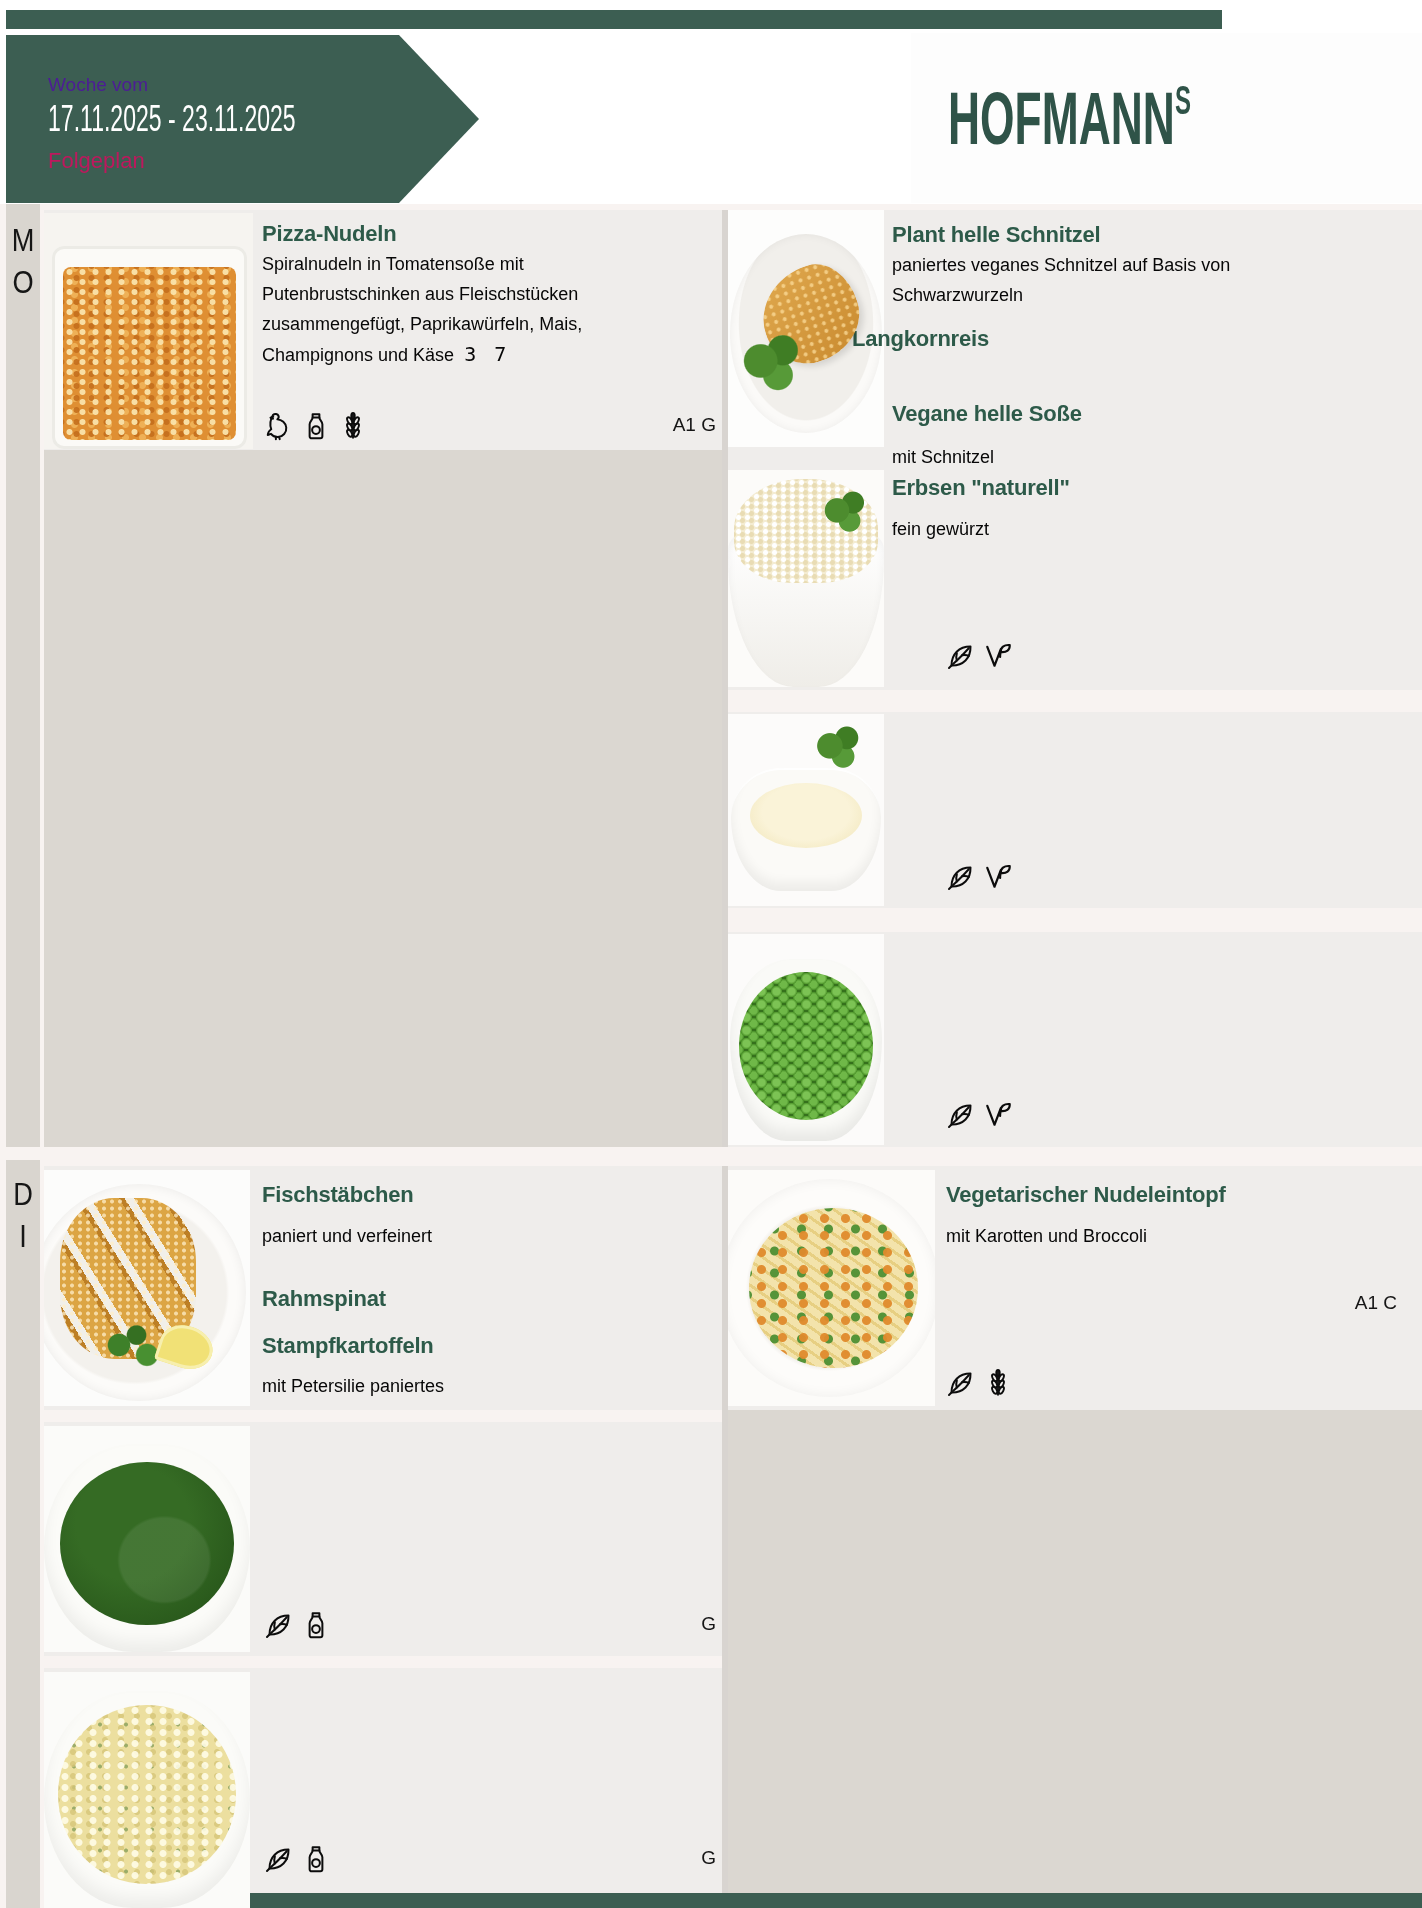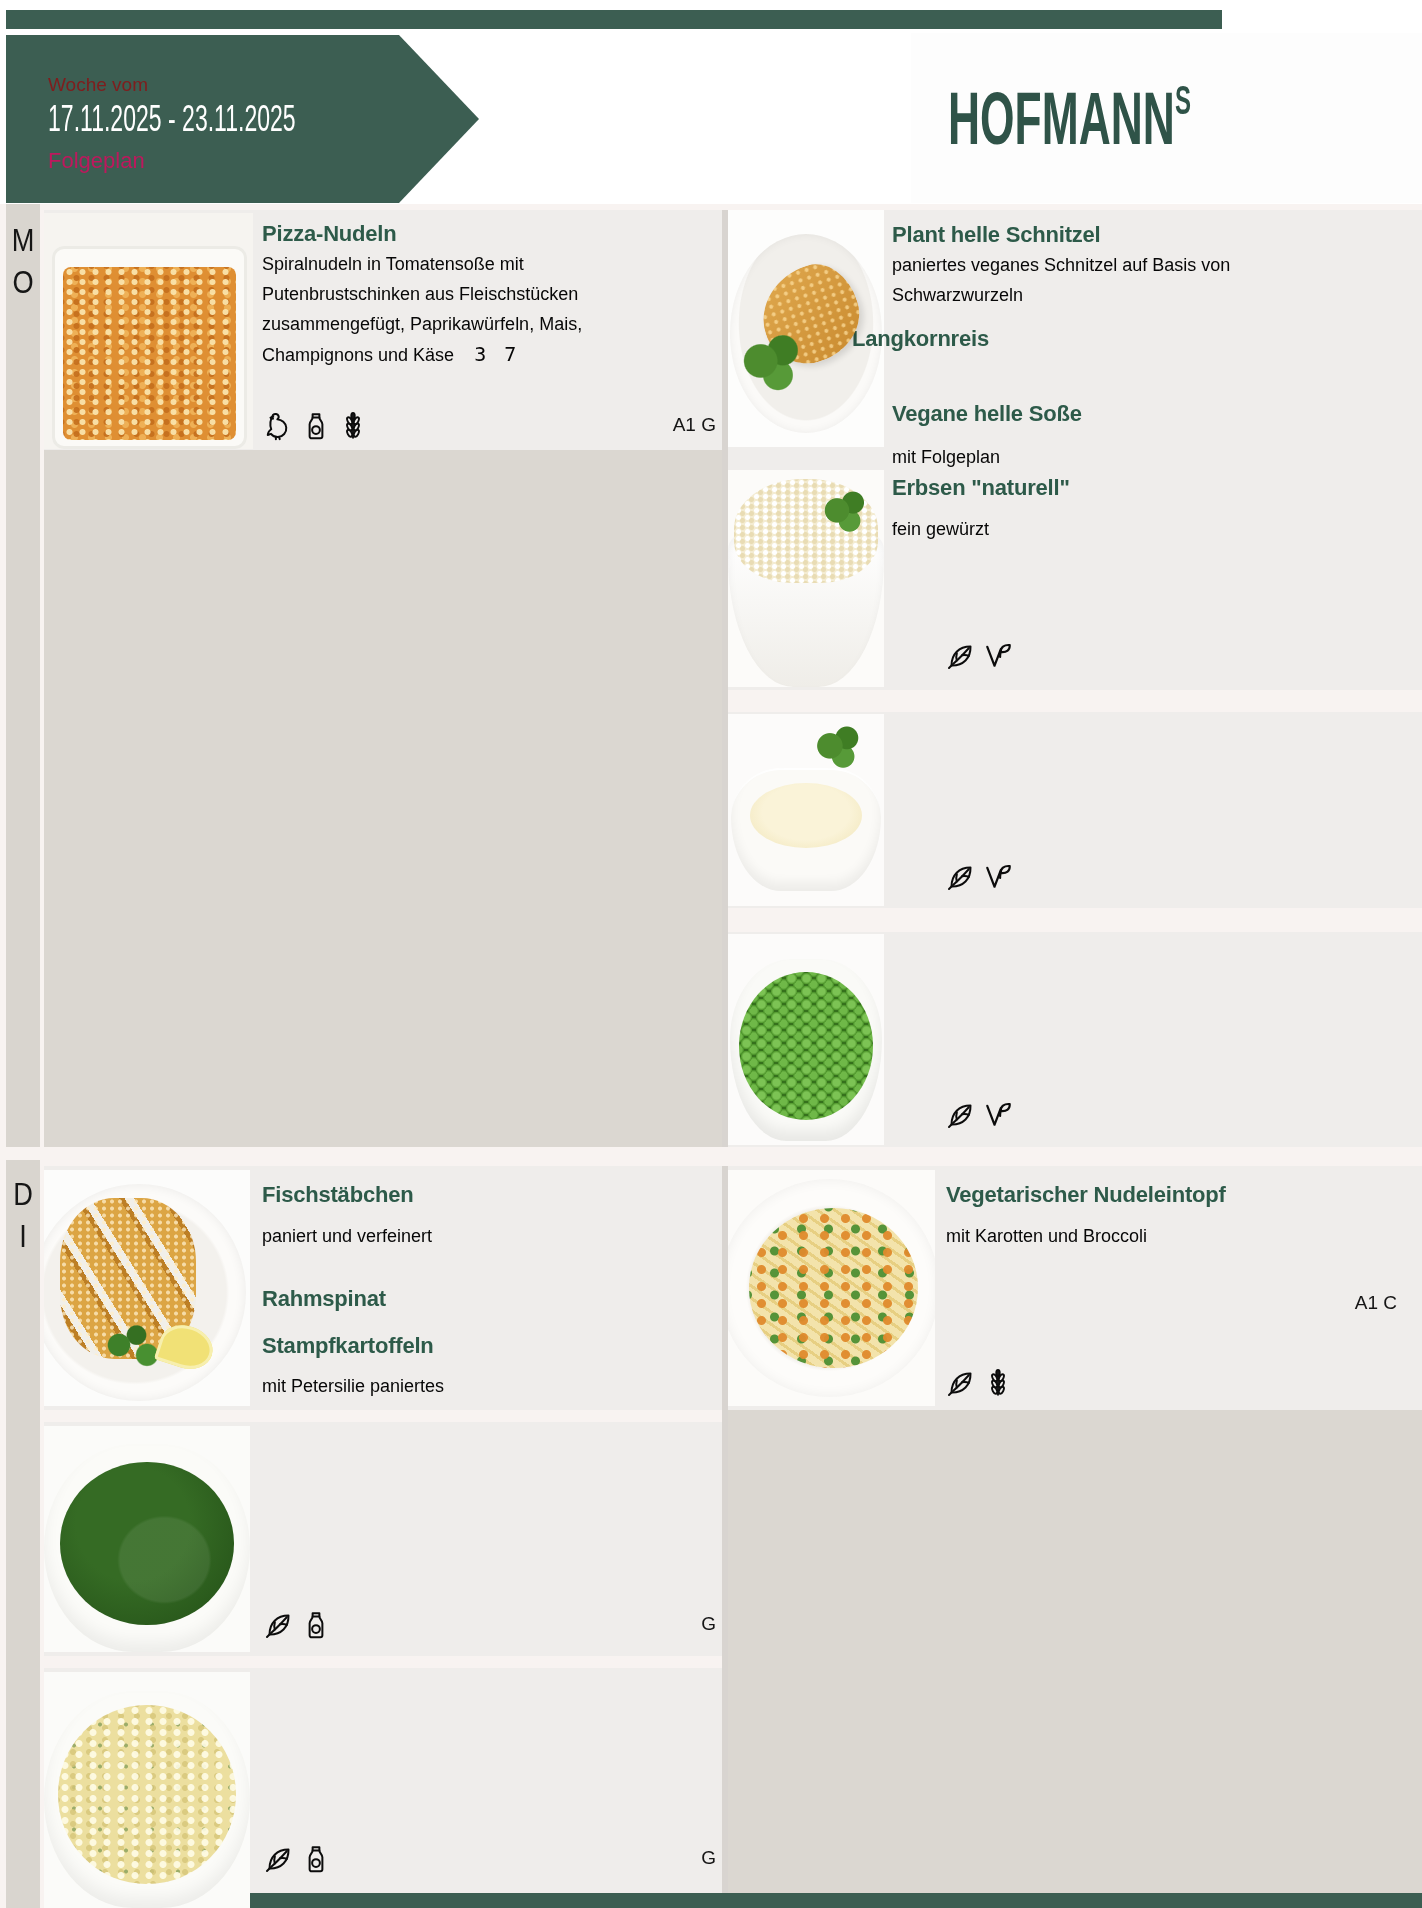--- a/index.html
+++ b/index.html
@@ -7,21 +7,21 @@
 html,body{width:1422px}
 body{height:1908px;position:relative;background:#fff;font-family:"Liberation Sans",sans-serif;overflow:hidden}
 #rowsbg{position:absolute;left:0;top:204px;width:1422px;height:1704px;background:#f8f3f1}
 
 #topbar{position:absolute;left:6px;top:10px;width:1216px;height:19px;background:var(--green)}
 #banner{position:absolute;left:6px;top:35px;width:393px;height:168px;background:var(--green)}
 #banner::after{content:"";position:absolute;left:100%;top:0;width:0;height:0;border-top:84px solid transparent;border-bottom:84px solid transparent;border-left:80px solid var(--green)}
 #logobox{position:absolute;left:911px;top:33px;width:511px;height:170px;background:#fdfdfd}
 #brand{position:absolute;left:948px;top:80px;font-size:74px;font-weight:bold;color:#2f5348;transform:scaleX(.6);transform-origin:0 0;white-space:nowrap;line-height:1}
 #brand sup{font-size:40px;vertical-align:30px}
-.h-week{position:absolute;left:48px;top:74px;font-size:19px;color:#7f1d1d}
+.h-week{position:absolute;left:48px;top:74px;font-size:19px;color:#4c1d95}
 .h-date{position:absolute;left:48px;top:98px;font-size:36px;color:#fff;transform:scaleX(.64);transform-origin:0 0;white-space:nowrap}
 .h-plan{position:absolute;left:48px;top:148px;font-size:22px;color:#be185d}
 
 .strip{position:absolute;left:6px;width:34px;background:#d9d5cf}
 #strip-mo{top:204px;height:943px}
 #strip-di{top:1160px;height:748px}
 .dl{position:absolute;left:0;width:34px;text-align:center;font-size:32px;color:#161616;line-height:1;transform:scaleX(.85)}
 
 .box{position:absolute;background:var(--card)}
 #mo-left{left:44px;top:210px;width:678px;height:240px}
@@ -34,21 +34,21 @@
 #di-left3{left:44px;top:1668px;width:678px;height:240px}
 #di-r1{left:728px;top:1166px;width:694px;height:244px}
 #di-r-dark{position:absolute;left:728px;top:1410px;width:694px;height:483px;background:var(--muted)}
 #colgap-mo{position:absolute;left:722px;top:210px;width:6px;height:937px;background:#d8d4d0}
 #colgap-di{position:absolute;left:722px;top:1166px;width:6px;height:727px;background:#d8d4d0}
 #bottombar{position:absolute;left:250px;top:1893px;width:1172px;height:15px;background:var(--green);z-index:5}
 
 .t{position:absolute;font-size:22px;font-weight:bold;color:var(--tgreen);letter-spacing:-.2px;line-height:26px}
 .d{position:absolute;font-size:18px;line-height:30px;color:#070707}
 .code{position:absolute;font-size:19px;color:#151515;text-align:right}
-.alg{font-family:"DejaVu Sans Mono",monospace;font-size:20px;letter-spacing:3px;margin-left:20px}
+.alg{font-family:"DejaVu Sans Mono",monospace;font-size:20px;letter-spacing:3px;margin-left:10px}
 #t-pizza{left:262px;top:221px}
 #d-pizza{left:262px;top:249px;width:336px}
 #icons-pizza{left:264px;top:411px}
 #code-pizza{left:560px;top:414px;width:156px}
 #t-schnitzel{left:892px;top:222px}
 #d-schnitzel{left:892px;top:250px;width:380px}
 #t-reis{left:852px;top:326px}
 #t-sosse{left:892px;top:401px}
 #d-sosse{left:892px;top:442px;width:380px}
 #t-erbsen{left:892px;top:475px}
@@ -224,21 +224,21 @@
   <div class="photo" id="ph-schnitzel">
       <i class="sprig"></i>
     </div>
   <div class="photo" id="ph-rice">
       <i class="sprig"></i>
     </div>
   <div class="t" id="t-schnitzel">Plant helle Schnitzel</div>
   <div class="d" id="d-schnitzel">paniertes veganes Schnitzel auf Basis von Schwarzwurzeln</div>
   <div class="t" id="t-reis">Langkornreis</div>
   <div class="t" id="t-sosse">Vegane helle Soße</div>
-  <div class="d" id="d-sosse">mit Folgeplan</div>
+  <div class="d" id="d-sosse">mit Schnitzel</div>
   <div class="t" id="t-erbsen">Erbsen "naturell"</div>
   <div class="d" id="d-erbsen">fein gewürzt</div>
   <div class="icons" id="icons-reis">
       <svg class="ic">
         <use href="#i-leaf"></use>
       </svg>
       <svg class="ic">
         <use href="#i-vegan"></use>
       </svg>
     </div>

